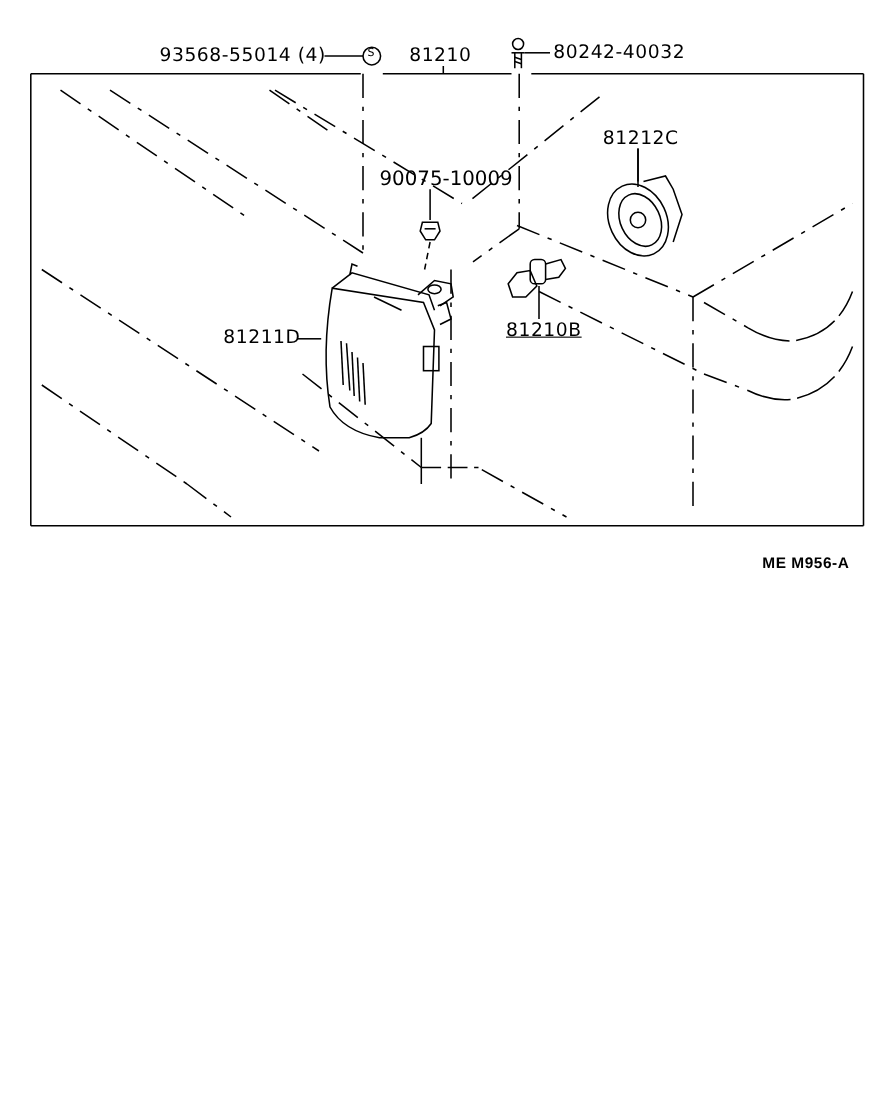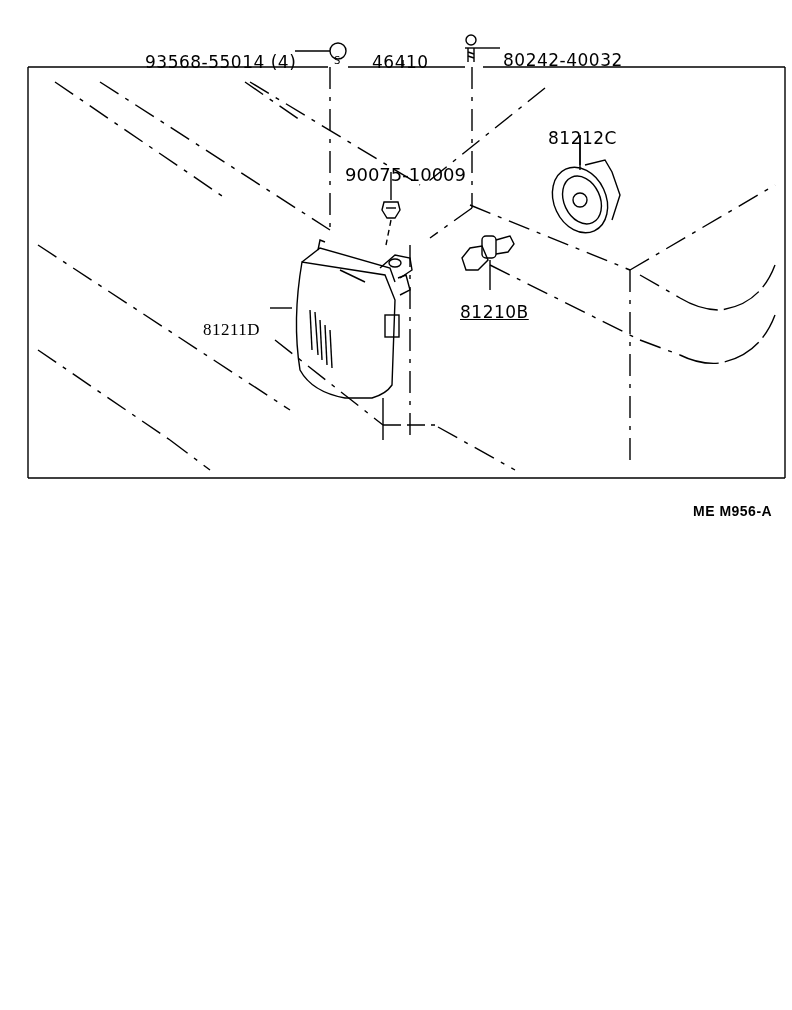--- a/index.html
+++ b/index.html
@@ -1,20 +1,20 @@
 <!DOCTYPE html>
 <html><head>
   <meta charset="utf-8">
   <style>
     html, body { margin: 0; padding: 0; background: #ffffff; }
     body { width: 792px; height: 1010px; position: relative; overflow: hidden;
            font-family: "Liberation Sans", "DejaVu Sans", sans-serif; color: #000; }
     #diagram { position: absolute; left: 0; top: 0; }
     .lbl { position: absolute; font-family: "DejaVu Sans", "Liberation Sans", sans-serif;
-           font-size: 17px; letter-spacing: 0.5px; line-height: 1; white-space: nowrap; margin-top: 12px; }
+           font-size: 17px; letter-spacing: 0.5px; line-height: 1; white-space: nowrap; }
     .lbl.small { font-size: 18px; letter-spacing: 0; }
     .code { position: absolute; font-family: "Liberation Sans", sans-serif; font-weight: bold;
             font-size: 14px; letter-spacing: 0.5px; white-space: nowrap; }
   </style>
 </head>
 <body>
 
 <svg id="diagram" width="792" height="1010" viewBox="0 0 792 1010" xmlns="http://www.w3.org/2000/svg">
   <g fill="none" stroke="#000" stroke-width="1.4">
 
@@ -113,19 +113,19 @@
 
     <line x1="580" y1="135" x2="580" y2="170"></line>
   </g>
 </svg>
 
 <div class="lbl" style="left:145px; top:42px;">
   <span>93568-55014</span>
   <span>(4)</span>
 </div>
 <div class="lbl small" style="left:334px; top:44px; font-size:10px;">S</div>
-<div class="lbl" style="left:372px; top:42px;">46410</div>
+<div class="lbl" style="left:372px; top:42px;">81210</div>
 <div class="lbl" style="left:503px; top:40px;">80242-40032</div>
 <div class="lbl small" style="left:345px; top:154px;">90075-10009</div>
 <div class="lbl" style="left:548px; top:118px;">81212C</div>
-<div class="lbl" style="left:203px; top:309px;font-family:Liberation Serif, serif;">81211D</div>
+<div class="lbl" style="left:203px; top:299px;">81211D</div>
 <div class="lbl" style="left:460px; top:292px;text-decoration:underline;">81210B</div>
 <div class="code" style="left:693px; top:503px;">ME  M956-A</div>
 
 </body></html>

